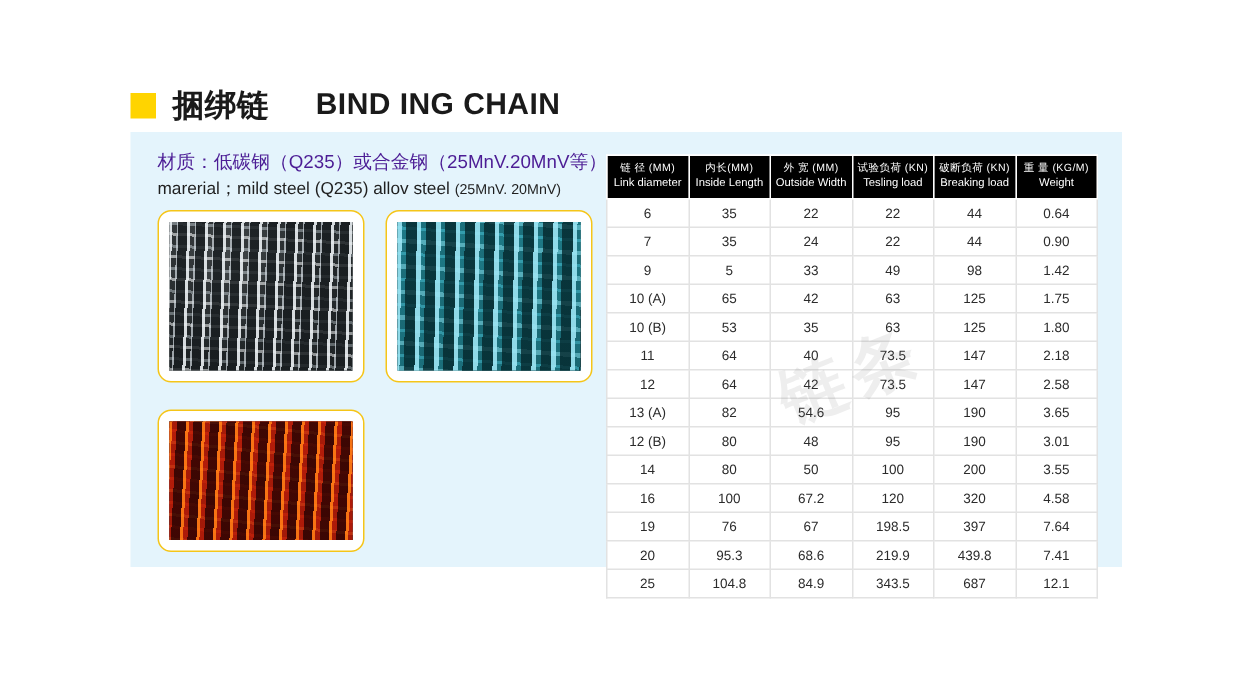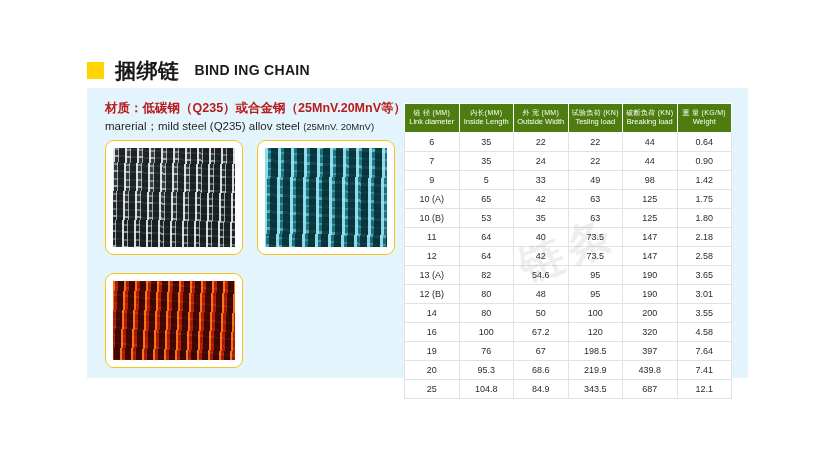--- a/index.html
+++ b/index.html
@@ -32,26 +32,26 @@
     flex: 0 0 auto;
   }
   .title-cn {
     font-size: 21px;
     font-weight: bold;
     color: #1a1a1a;
     letter-spacing: 0.5px;
     line-height: 1;
   }
   .title-en {
-    font-size: 14px;
+    font-size: 20px;
     font-weight: bold;
     color: #1a1a1a;
     letter-spacing: 0.3px;
     line-height: 1;
-    margin-left: 4px;
+    margin-left: 20px;
   }
 
   
   .panel {
     position: absolute;
     left: 87px;
     top: 88px;
     width: 661px;
     height: 290px;
     background: #e4f4fc;
@@ -59,24 +59,23 @@
 
   
   .material {
     position: absolute;
     left: 18px;
     top: 11px;
     width: 320px;
   }
   .material-cn {
     font-size: 12.5px;
-    color: #b91c1c;
+    color: #4c1d95;
     line-height: 1.55;
     white-space: nowrap;
-    font-weight: bold;
   }
   .material-en {
     font-size: 11.5px;
     color: #1f1f1f;
     line-height: 1.5;
     white-space: nowrap;
   }
   .material-en .small {
     font-size: 9.5px;
   }
@@ -154,21 +153,21 @@
     top: 15px;
     width: 328px;
   }
   table.spec {
     border-collapse: collapse;
     width: 100%;
     background: #ffffff;
     table-layout: fixed;
   }
   table.spec th {
-    background: #4d7c0f;
+    background: #000000;
     color: #ffffff;
     font-size: 7px;
     font-weight: normal;
     line-height: 1.35;
     padding: 4px 1px;
     border: 1px solid #ffffff;
     text-align: center;
     vertical-align: middle;
   }
   table.spec th .cn {

